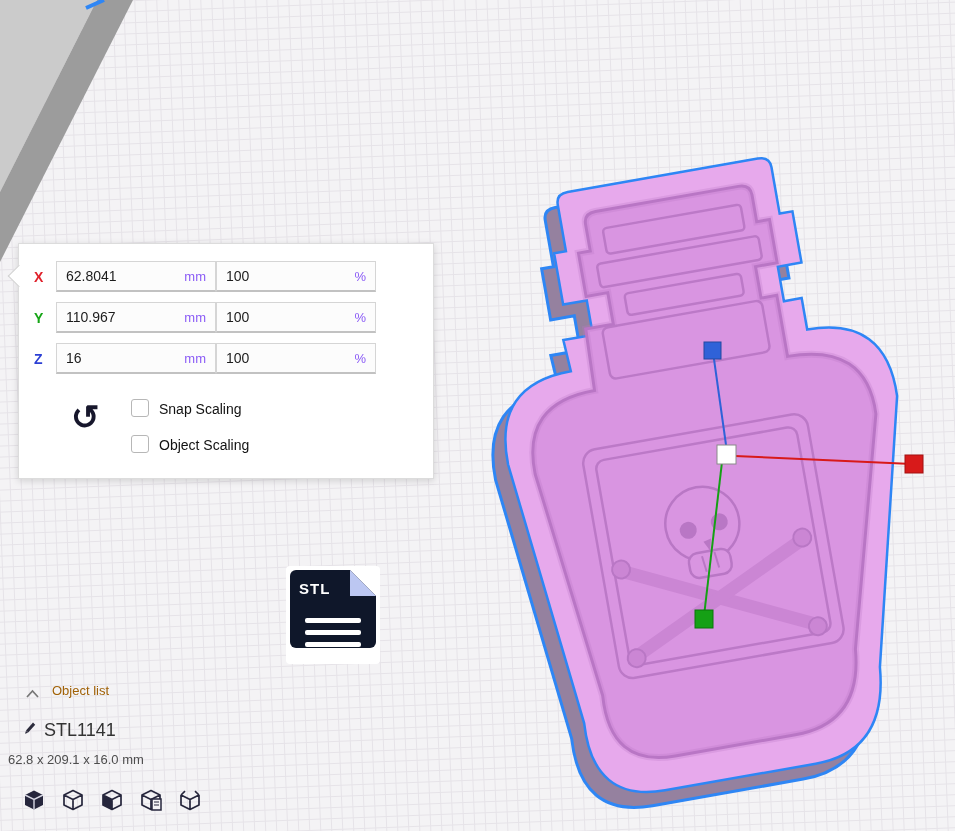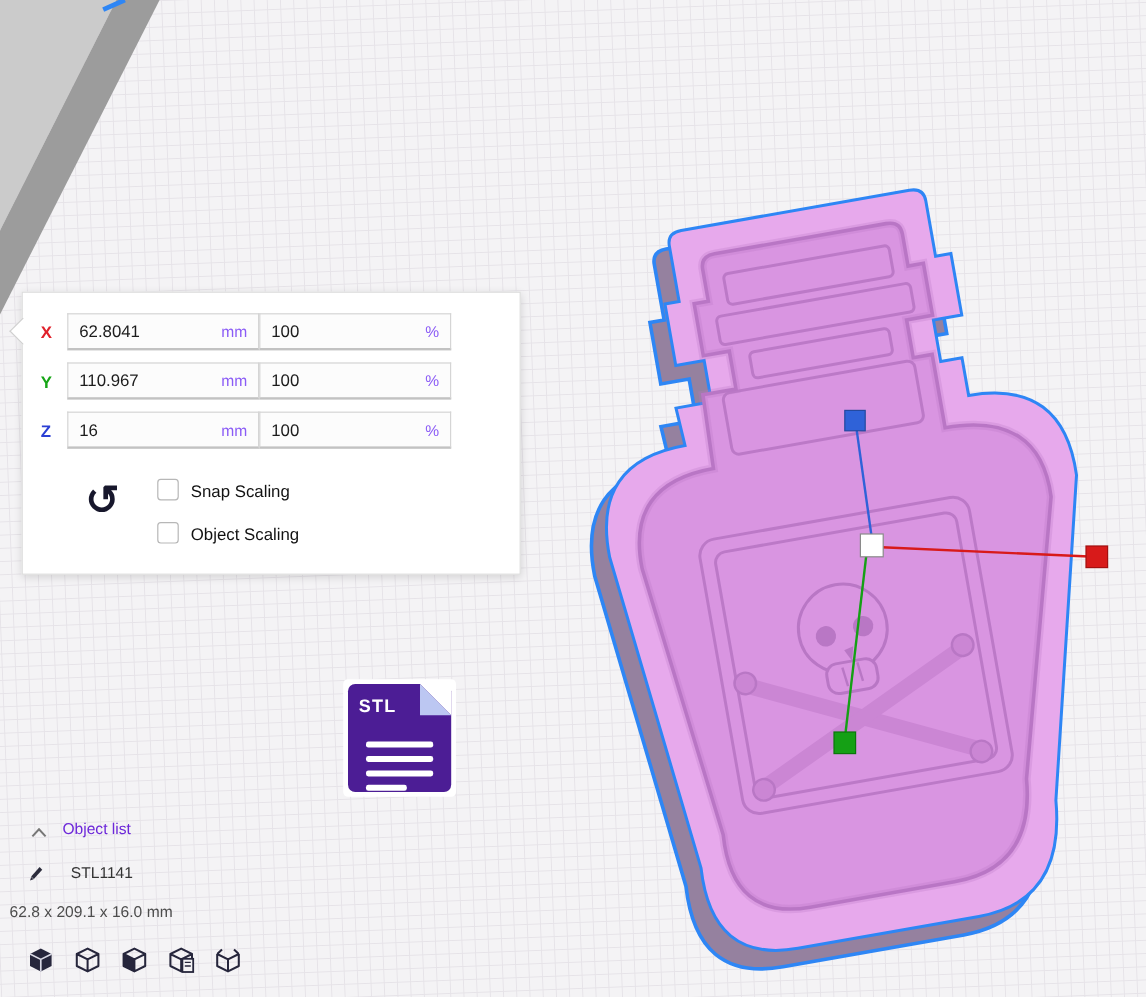--- a/index.html
+++ b/index.html
@@ -36,34 +36,34 @@
   .reset{position:absolute;left:52px;top:156px;font-size:34px;line-height:1;font-weight:700;
     color:#17172c;cursor:pointer;user-select:none;}
   .cbrow{position:absolute;left:112px;display:flex;align-items:flex-end;gap:10px;}
   .cbrow.c0{top:155px}.cbrow.c1{top:191px}
   .cb{width:18px;height:18px;border:1px solid #b7b7b7;border-radius:3px;background:#fff;box-sizing:border-box;}
   .cb-label{font-size:14px;color:#121212;}
 
   
   .stl-card{position:absolute;left:286px;top:566px;width:94px;height:98px;background:#fff;
     border-radius:4px;z-index:6;}
-  .stl-doc{position:absolute;left:4px;top:4px;width:86px;height:90px;background:#4c1d95;border-radius:6px;}
+  .stl-doc{position:absolute;left:4px;top:4px;width:86px;height:78px;background:#0f172a;border-radius:6px;}
   .stl-cut{position:absolute;top:0;right:0;width:0;height:0;
     border-top:26px solid #fff;border-left:26px solid transparent;}
   .stl-flap{position:absolute;top:0;right:0;width:0;height:0;
     border-bottom:26px solid #bcc7f2;border-right:26px solid transparent;}
   .stl-label{position:absolute;left:9px;top:10px;color:#fff;font-size:15px;font-weight:700;letter-spacing:1px;}
   .stl-bar{position:absolute;left:15px;height:5px;background:#fff;border-radius:2px;width:56px;}
   .b0{top:48px}.b1{top:60px}.b2{top:72px}.b3{top:84px;width:34px;}
 
   
-  .obj-header{position:absolute;left:52px;top:683px;font-size:13px;color:#6d28d9;z-index:6;text-align:center;}
+  .obj-header{position:absolute;left:52px;top:683px;font-size:13px;color:#a16207;z-index:6;text-align:center;}
   .obj-chevron{position:absolute;left:25px;top:688px;z-index:6;}
   .obj-item-icon{position:absolute;left:22px;top:718px;z-index:6;}
-  .obj-item{position:absolute;left:59px;top:720px;font-size:13px;color:#333;z-index:6;}
+  .obj-item{position:absolute;left:44px;top:720px;font-size:18px;color:#333;z-index:6;}
   .obj-dims{position:absolute;left:8px;top:752px;font-size:13px;color:#4d4d4d;z-index:6;}
 
   
   .tools{position:absolute;left:22px;top:788px;display:flex;gap:15px;z-index:6;}
   .tools svg{cursor:pointer;}
 </style>
 </head>
 <body>
 
 <div class="stage">

